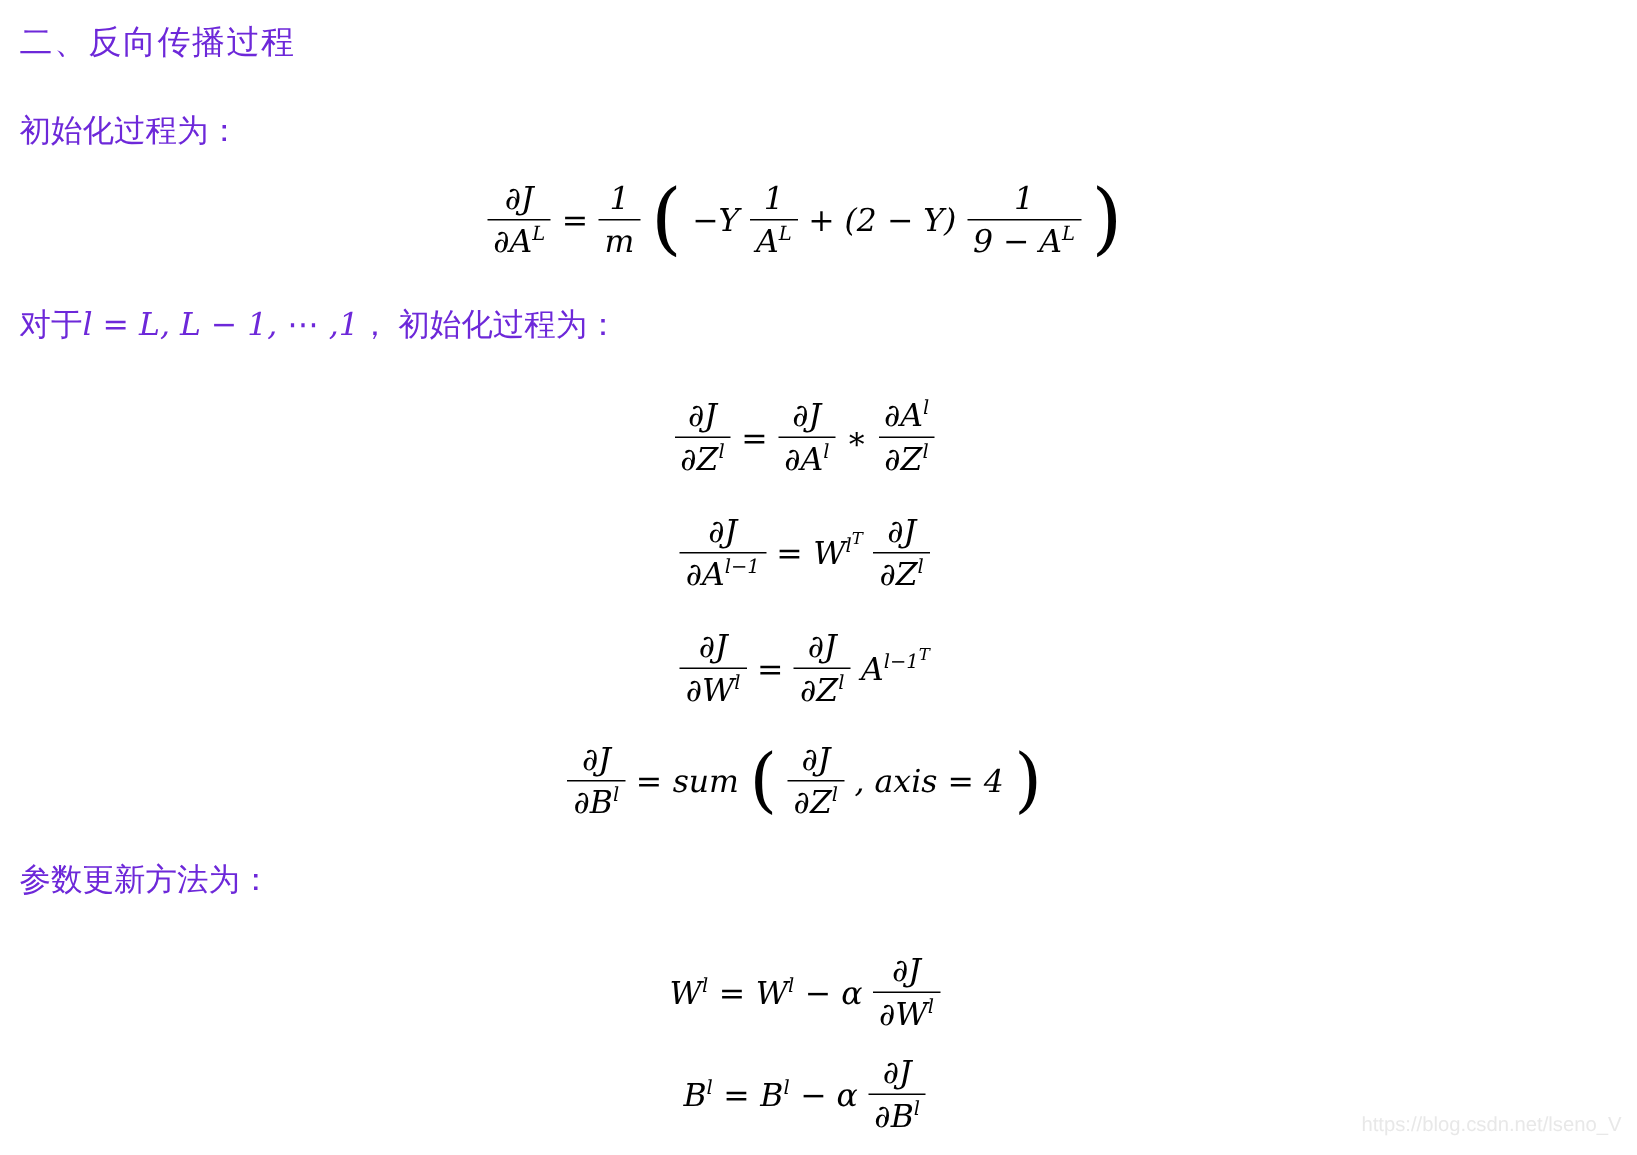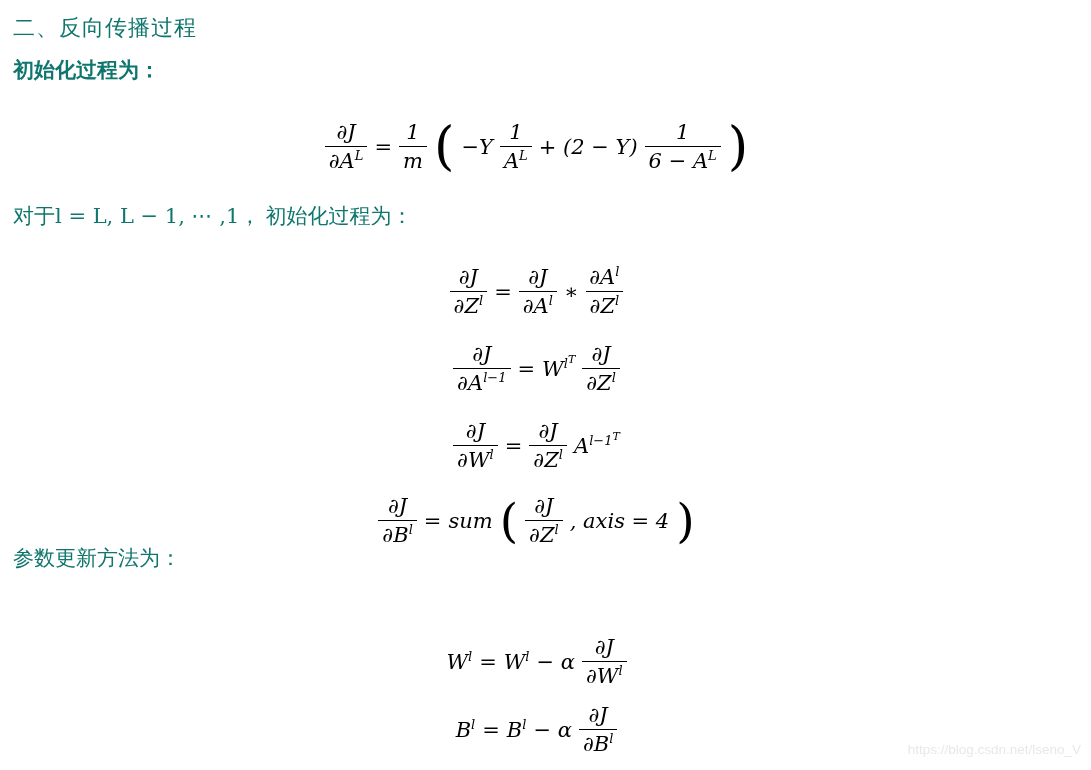--- a/index.html
+++ b/index.html
@@ -6,29 +6,30 @@
   body {
     width: 1091px; height: 770px;
     background: #ffffff;
     position: relative;
     overflow: hidden;
     color: #000;
   }
   .zh {
     position: absolute; left: 13px;
     font-family: "Liberation Serif", "DejaVu Serif", serif;
-    font-size: 21px; color: #0f766e;
+    font-size: 21px; color: #6d28d9;
     white-space: nowrap;
   }
   .heading { top: 13px; font-size: 22px; letter-spacing: 1px; }
-  #para-init   { top: 56px; font-weight: bold; }
+  #para-init   { top: 73px; }
   #para-for    { top: 202px; }
-  #para-update { top: 544px; }
+  #para-update { top: 572px; }
   .imath {
     font-family: "DejaVu Serif", "DejaVu Sans", serif;
+    font-style: italic;
     text-align: right;
   }
   .eq {
     position: absolute; left: -9px; width: 100%;
     display: flex; justify-content: center; align-items: center;
     gap: 7px;
     font-family: "DejaVu Serif", "DejaVu Sans", serif;
     font-style: italic; font-size: 21px; color: #000;
     white-space: nowrap;
   }
@@ -72,21 +73,21 @@
   </span>
   <span class="bigp">(</span>
   <span>−Y</span>
   <span class="frac">
     <span class="num">1</span>
     <span class="den"><span>A</span><span class="sup">L</span></span>
   </span>
   <span>+ (2 − Y)</span>
   <span class="frac">
     <span class="num">1</span>
-    <span class="den"><span>6 − A</span><span class="sup">L</span></span>
+    <span class="den"><span>9 − A</span><span class="sup">L</span></span>
   </span>
   <span class="bigp">)</span>
 </div>
 
 <div class="zh" id="para-for">
   <span>对于</span><span class="imath">l = L, L − 1, ⋯ ,1</span><span>，  初始化过程为：</span>
 </div>
 
 <div class="eq" id="eq2">
   <span class="frac">

